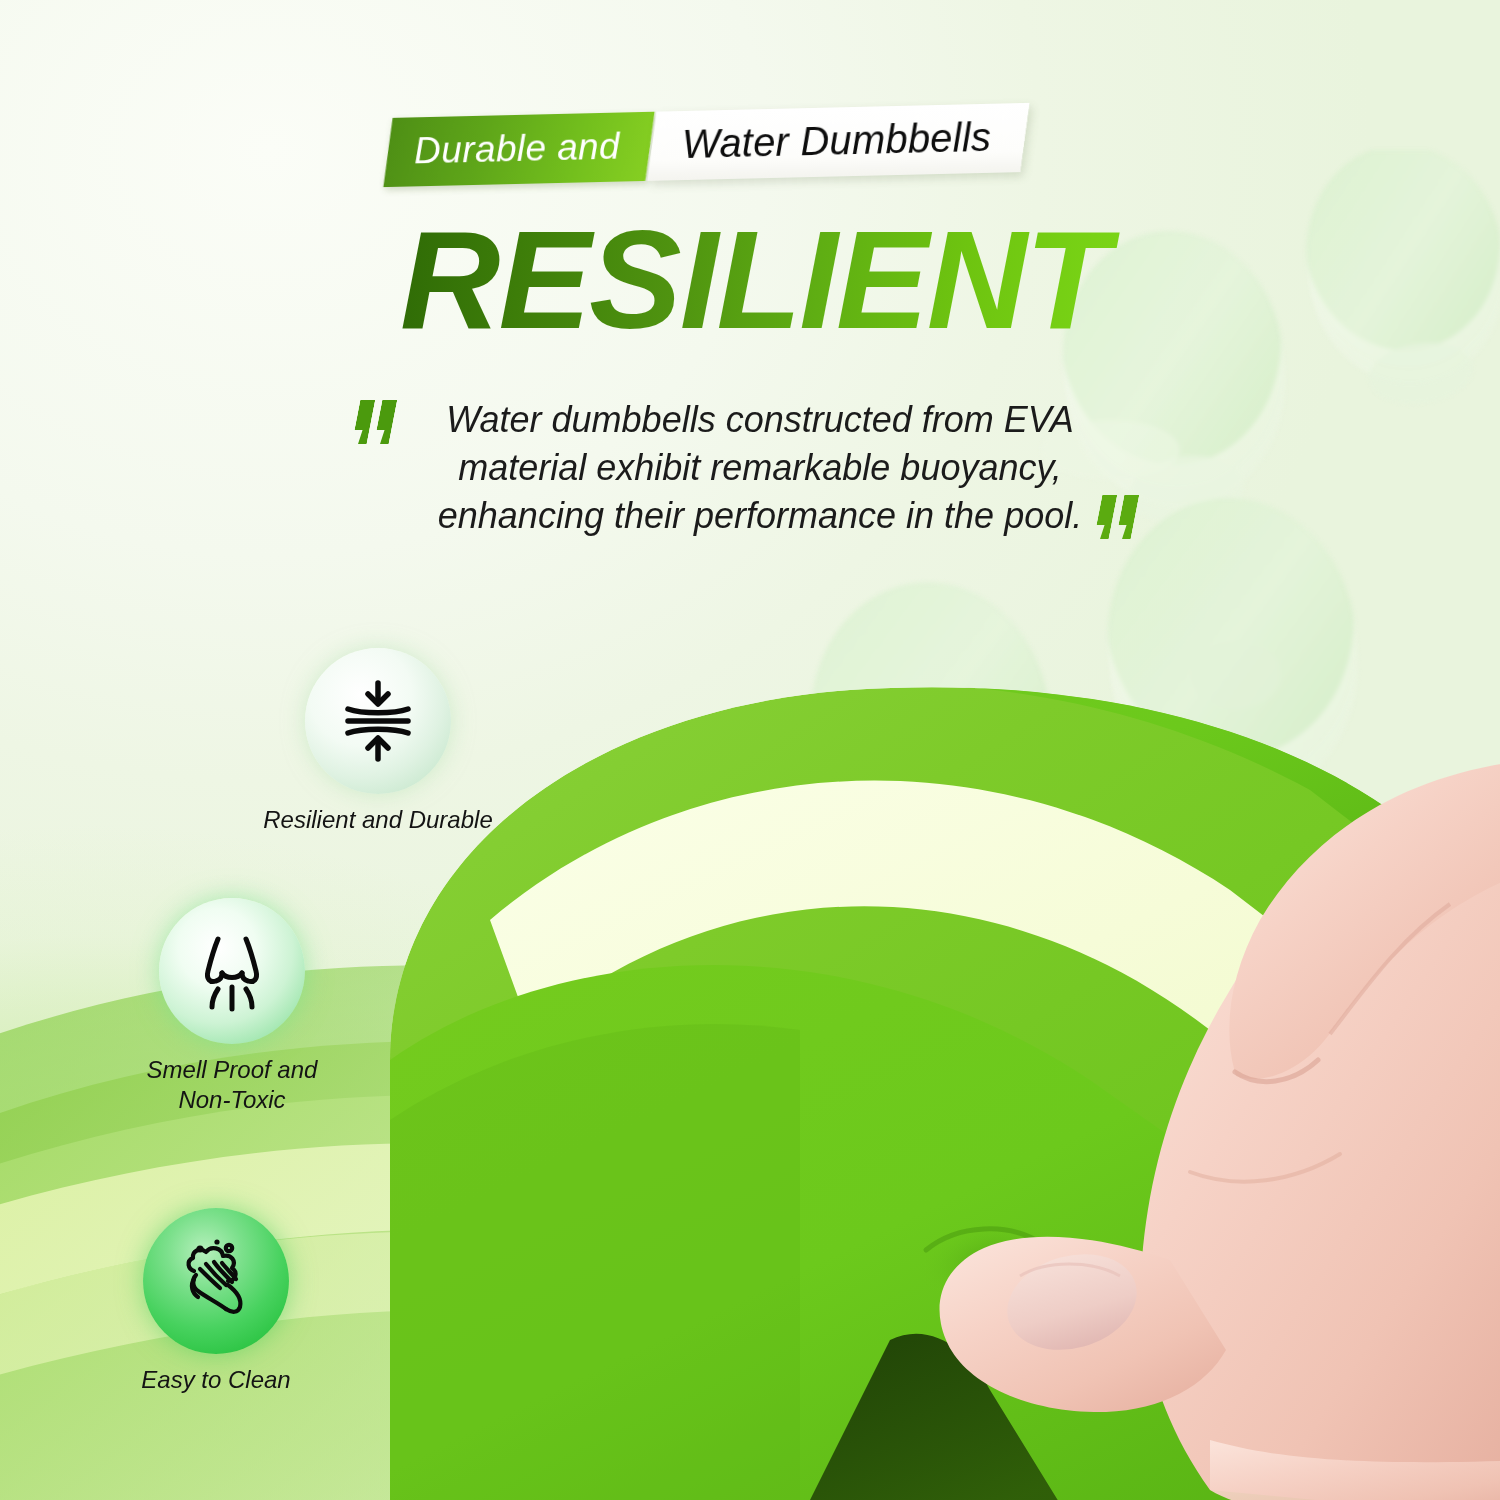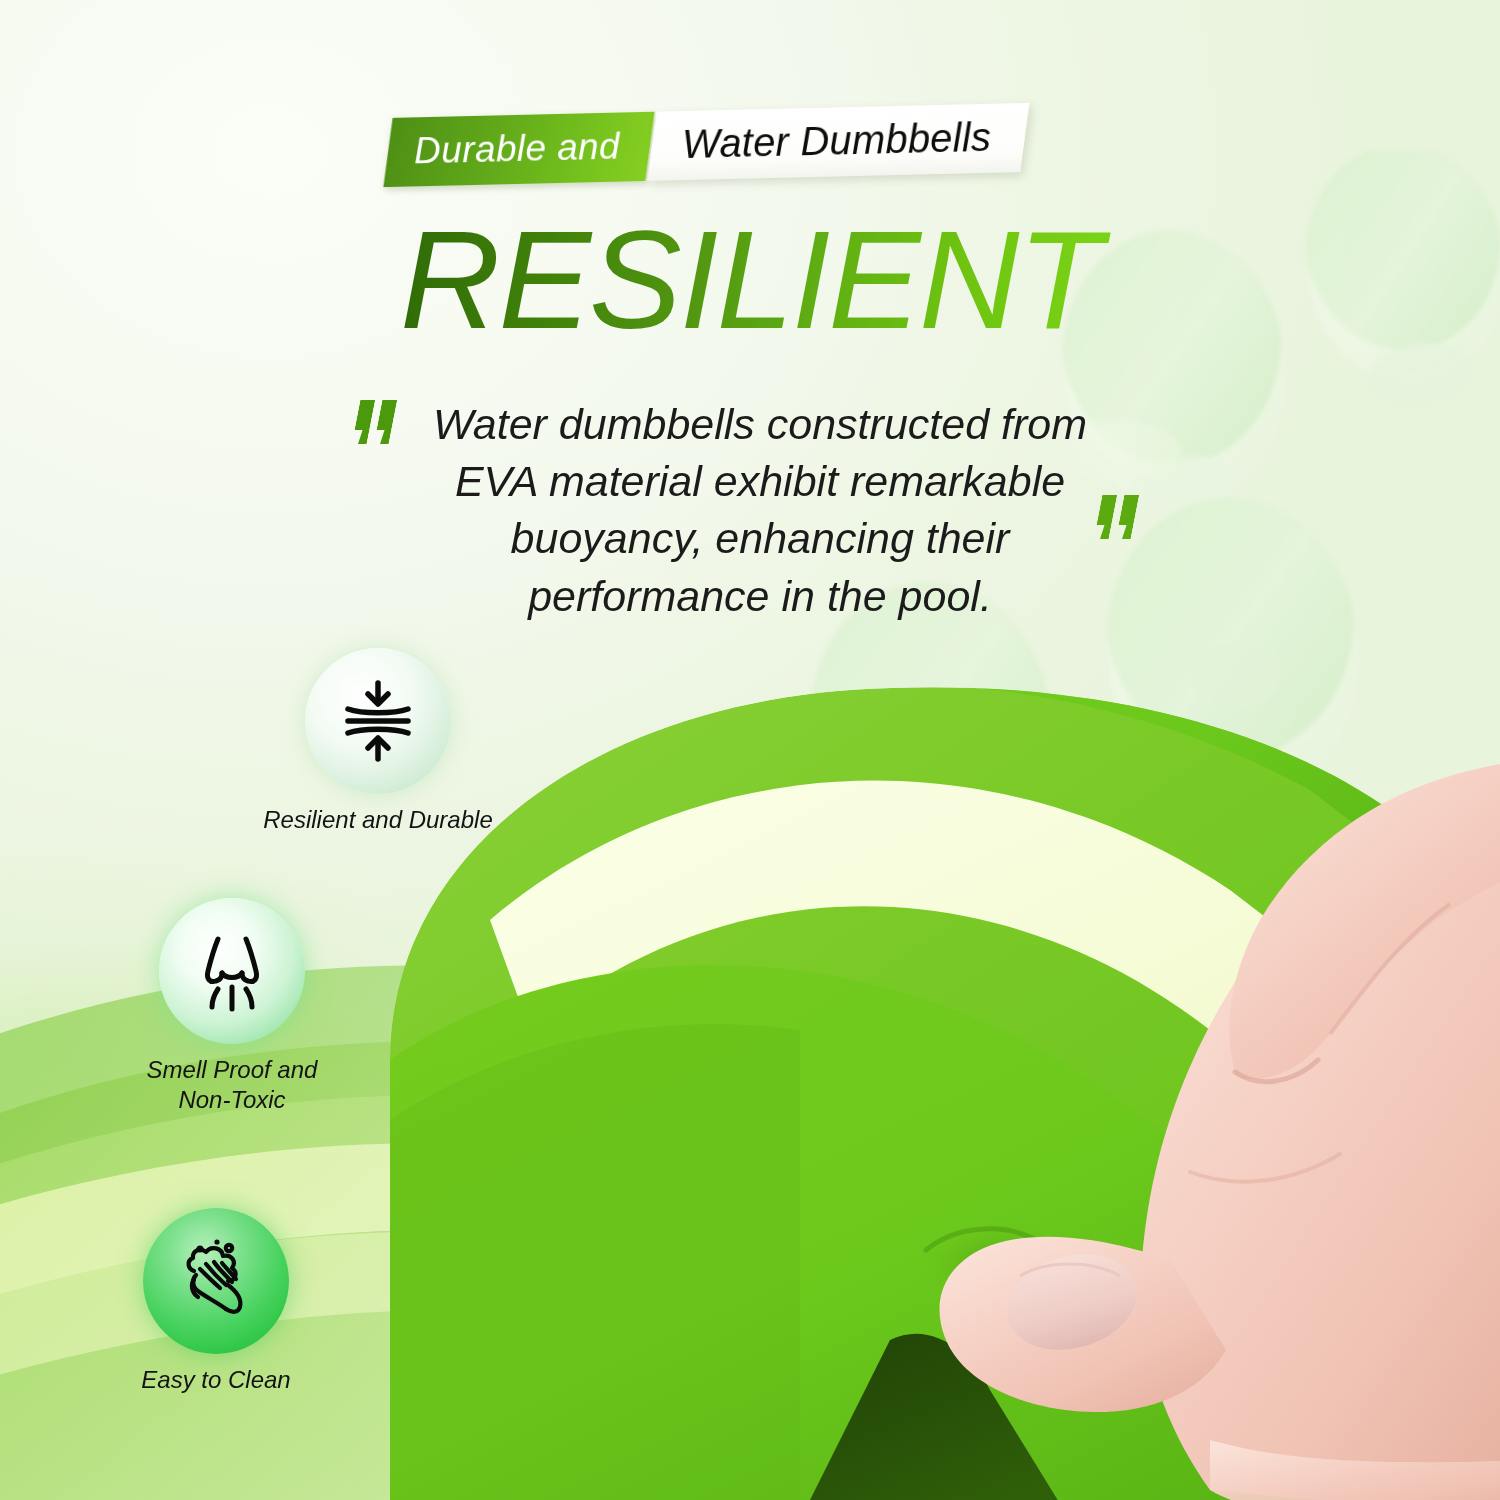--- a/index.html
+++ b/index.html
@@ -45,35 +45,35 @@
     background:linear-gradient(180deg,#ffffff 0%,#fdfdfb 70%,#f4f4ef 100%);
     padding:11px 34px 13px 30px;
     transform:skewX(-9deg);
     box-shadow:3px 4px 9px rgba(90,110,70,.20);
     display:flex;align-items:center;margin-left:2px;}
   .banner-white span{transform:skewX(9deg);color:#0d0d0d;font-size:40px;
     font-style:italic;font-weight:400;letter-spacing:.2px;white-space:nowrap;}
 
   
   .headline{position:absolute;left:400px;top:210px;width:760px;
-    font-size:139px;line-height:1;font-weight:normal;font-style:italic;
+    font-size:139px;line-height:1;font-weight:bold;font-style:italic;
     letter-spacing:-2px;white-space:nowrap;
     background:linear-gradient(95deg,#2f6b06 0%,#3d7d09 16%,#4f9310 36%,#5fae13 55%,#6ec410 74%,#78d215 90%,#7ed817 100%);
     -webkit-background-clip:text;background-clip:text;color:transparent;
     -webkit-text-fill-color:transparent;}
 
   
   .quote{position:absolute;left:356px;top:396px;width:790px;}
   .qmark{position:absolute;display:inline-block;}
   .qbar{display:inline-block;width:15px;height:44px;background:#4b9a0d;
     transform:skewX(-11deg);margin-right:7px;
     clip-path:polygon(0 0,100% 0,100% 100%,42% 100%,54% 68%,0 68%);}
   .qbar.close{background:#5bab10;clip-path:polygon(0 0,100% 0,100% 100%,42% 100%,54% 68%,0 68%);}
   .qopen{position:absolute;left:0;top:4px;}
-  .quote-text{margin-left:54px;font-size:43px;line-height:1.33;
+  .quote-text{margin-left:54px;font-size:36px;line-height:1.33;
     font-style:italic;color:#1b1b1b;text-align:center;width:700px;}
   .qclose{position:absolute;left:742px;top:99px;}
 
   
   .feature{position:absolute;text-align:center;}
   .badge{border-radius:50%;position:relative;}
   .badge-svg{position:absolute;left:50%;top:50%;transform:translate(-50%,-50%);}
   .feat-label{font-size:24px;font-style:italic;color:#141414;line-height:1.26;
     white-space:pre-line;margin-top:11px;}
 

